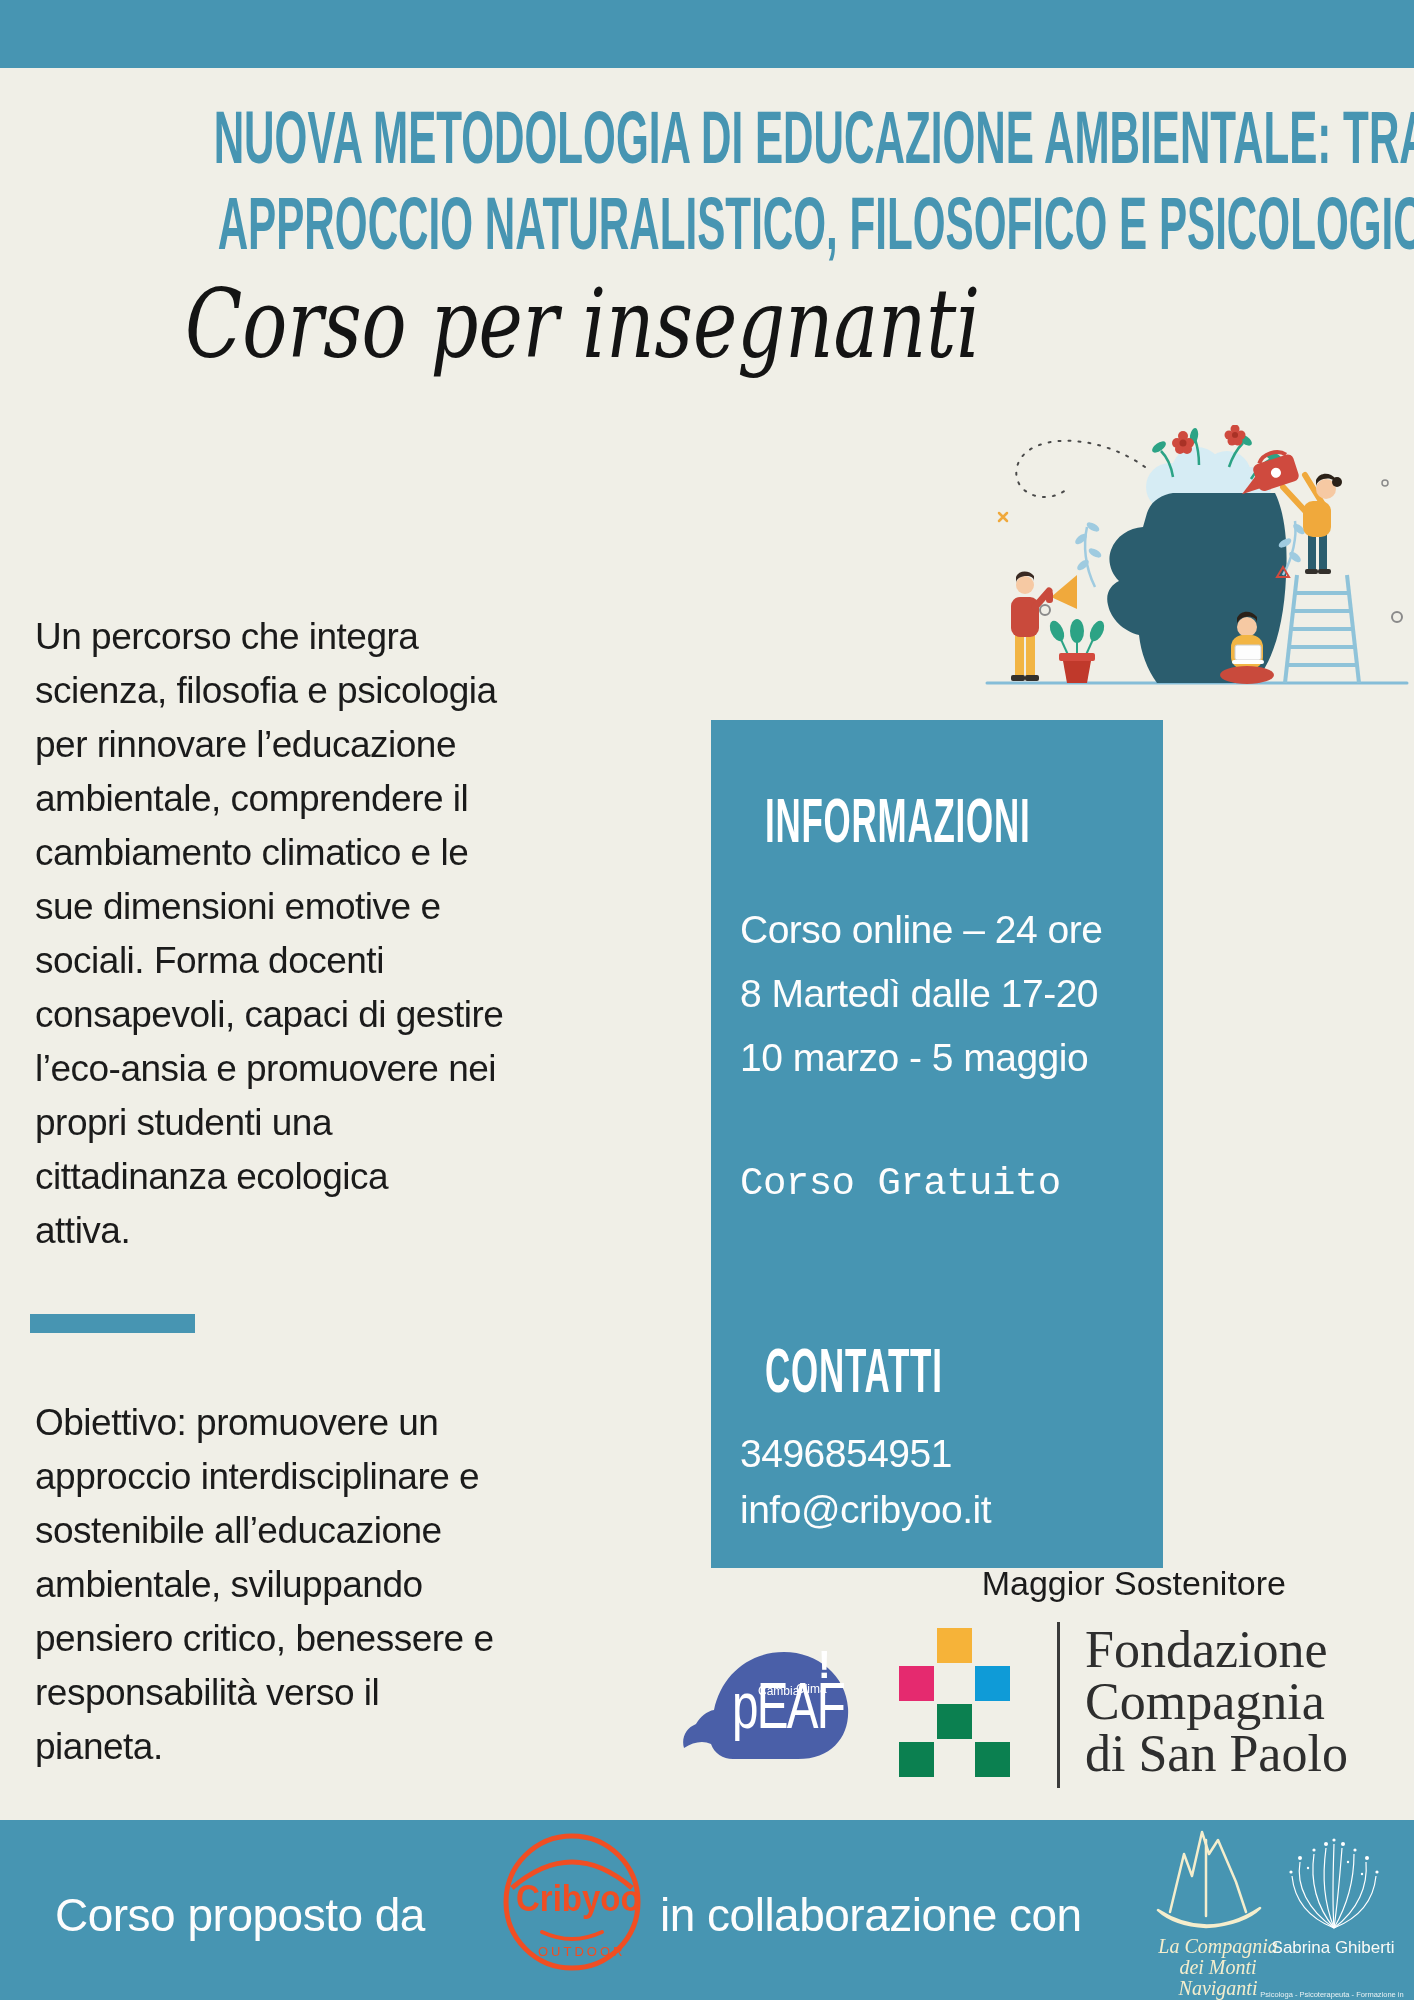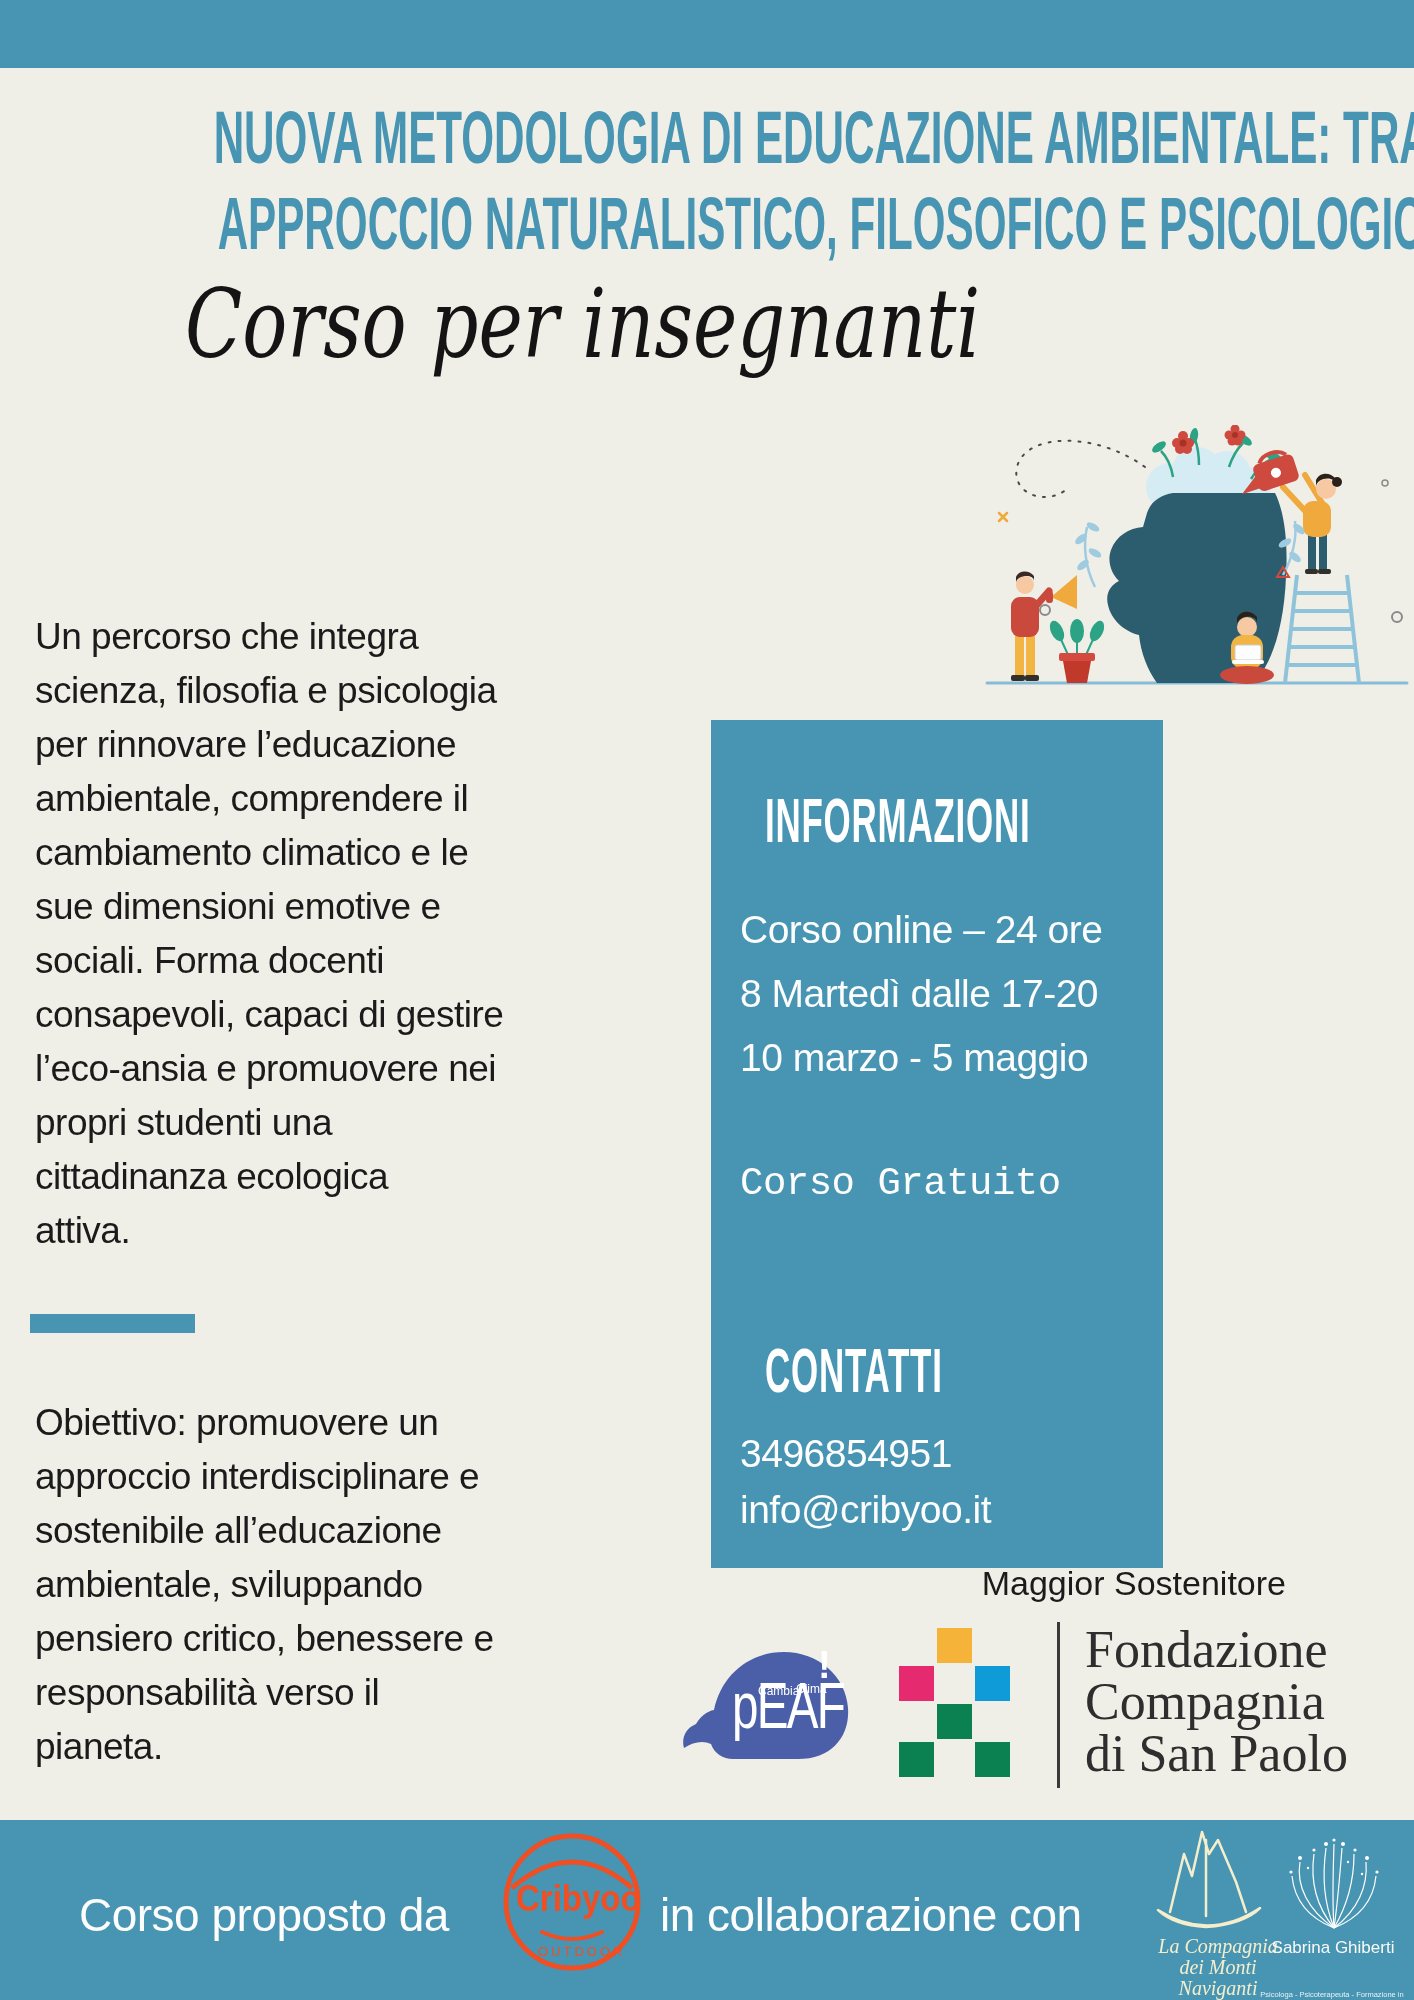--- a/index.html
+++ b/index.html
@@ -61,21 +61,21 @@
   .sq{width:35px;height:35px;}
   #fond-divider{left:1057px;top:1622px;width:3px;height:166px;background:#3a3a3a;}
   #fondazione-text{
     left:1085px;top:1624px;font-family:"Liberation Serif", serif;
     font-size:52px;line-height:52px;color:#2e2e2e;white-space:pre-line;
   }
   
   .peaf-txt{position:absolute;color:#fff;font-family:"Liberation Sans",sans-serif;}
   
   .footer-text{color:#fdfdfd;font-size:46px;letter-spacing:-0.5px;white-space:nowrap;}
-  #footer-prefix{left:55px;top:1888px;margin-left:24px;}
+  #footer-prefix{left:55px;top:1888px;}
   #footer-middle{left:660px;top:1888px;}
   .cribyoo-txt{position:absolute;color:#f04e23;font-weight:bold;}
   .cream-label{
     color:#f5eecd;font-family:"Liberation Serif", serif;text-align:center;
     white-space:pre-line;
     font-style:italic;
   }
   #monti-label{left:1138px;top:1936px;width:160px;font-size:20px;line-height:21px;}
   #sabrina-name{left:1268px;top:1938px;width:130px;text-align:center;color:#fafaf6;font-size:17px;font-family:"Liberation Sans",sans-serif;}
   #sabrina-sub{left:1252px;top:1962px;width:160px;text-align:center;color:#e8f2f4;font-size:7.5px;font-family:"Liberation Sans",sans-serif;margin-top:28px;}

